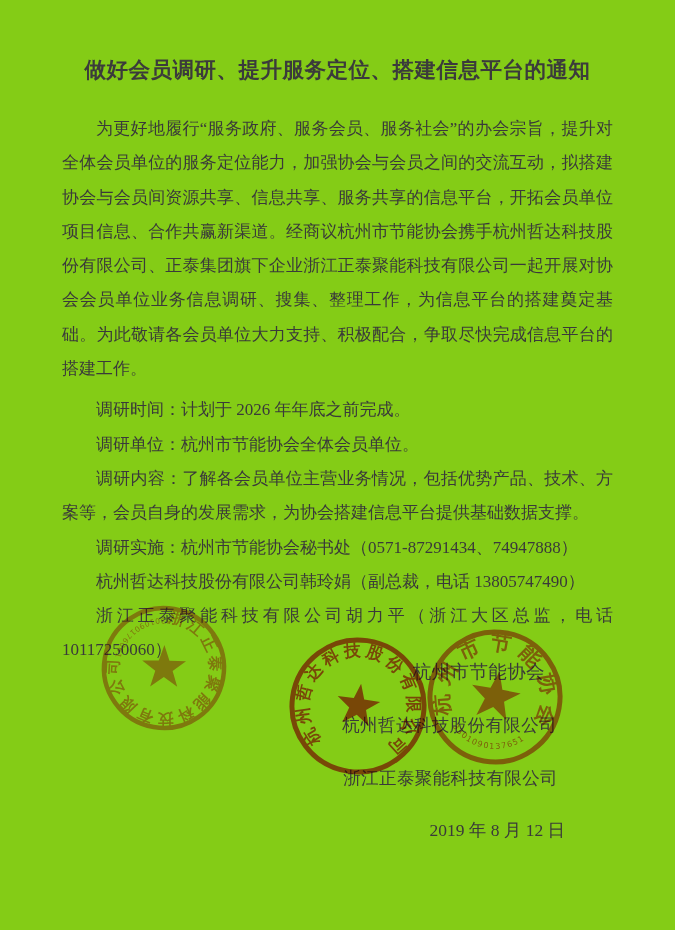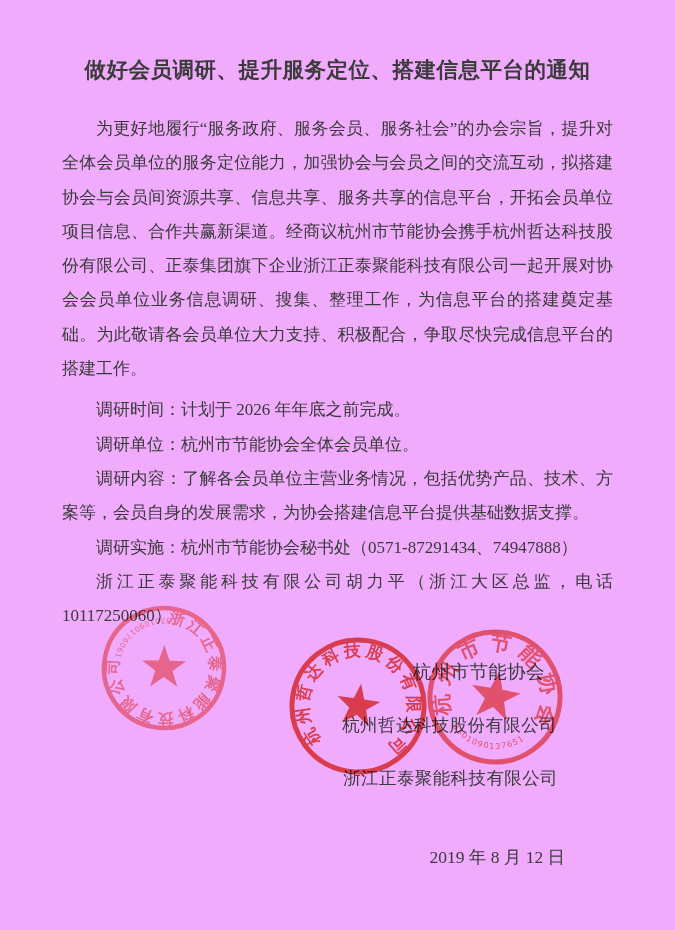--- a/index.html
+++ b/index.html
@@ -5,21 +5,21 @@
   html,body{margin:0;padding:0;}
   body{
     width:675px;height:930px;
     background:#ffffff;
     font-family:"Liberation Serif","DejaVu Serif",serif;
     position:relative;
     overflow:hidden;
   }
   .page{
     position:absolute;inset:0;
-    background:#f0abfc;
+    background:#84cc16;
   }
   .title{
     position:absolute;
     top:55px;left:0;width:675px;
     margin:0;
     text-align:center;
     font-size:21.5px;
     font-weight:bold;
     color:#3b3b3b;
     letter-spacing:0.5px;
@@ -47,21 +47,20 @@
   }
   .sig-1{top:659px;right:130px;font-size:18.5px;}
   .sig-2{top:713px;right:118px;}
   .sig-3{top:766px;right:117px;}
   .doc-date{
     position:absolute;
     top:818px;right:110px;
     font-size:17.5px;
     color:#3a3a3a;
     white-space:nowrap;
-    margin-top:27px;
   }
   .stamp{
     position:absolute;
     mix-blend-mode:multiply;
     pointer-events:none;
   }
   .stamp-zhengtai{left:94px;top:598px;width:140px;height:140px;opacity:0.62;}
   .stamp-zheda{left:284px;top:632px;width:148px;height:148px;opacity:0.82;}
   .stamp-xiehui{left:422px;top:624px;width:146px;height:146px;opacity:0.72;}
   .stamp svg{width:100%;height:100%;}
@@ -74,20 +73,21 @@
 <div class="page">
 
   <h1 class="title">做好会员调研、提升服务定位、搭建信息平台的通知</h1>
 
   <div class="body-block">
     <p>为更好地履行“服务政府、服务会员、服务社会”的办会宗旨，提升对全体会员单位的服务定位能力，加强协会与会员之间的交流互动，拟搭建协会与会员间资源共享、信息共享、服务共享的信息平台，开拓会员单位项目信息、合作共赢新渠道。经商议杭州市节能协会携手杭州哲达科技股份有限公司、正泰集团旗下企业浙江正泰聚能科技有限公司一起开展对协会会员单位业务信息调研、搜集、整理工作，为信息平台的搭建奠定基础。为此敬请各会员单位大力支持、积极配合，争取尽快完成信息平台的搭建工作。</p>
     <p class="gap-before"><b>调研时间：</b><span>计划于 2026 年年底之前完成。</span></p>
     <p><b>调研单位：</b><span>杭州市节能协会全体会员单位。</span></p>
     <p><b>调研内容：</b><span>了解各会员单位主营业务情况，包括优势产品、技术、方案等，会员自身的发展需求，为协会搭建信息平台提供基础数据支撑。</span></p>
     <p><b>调研实施：</b><span>杭州市节能协会秘书处（0571-87291434、74947888）</span></p>
+    <p>杭州哲达科技股份有限公司韩玲娟（副总裁，电话 13805747490）</p>
     <p>浙江正泰聚能科技有限公司胡力平（浙江大区总监，电话 10117250060）</p>
   </div>
 
   <div class="sig sig-1">杭州市节能协会</div>
   <div class="sig sig-2">杭州哲达科技股份有限公司</div>
   <div class="sig sig-3">浙江正泰聚能科技有限公司</div>
   <div class="doc-date">2019 年 8 月 12 日</div>
 
   <div class="stamp stamp-zhengtai">
     <svg viewBox="-70 -70 140 140">

